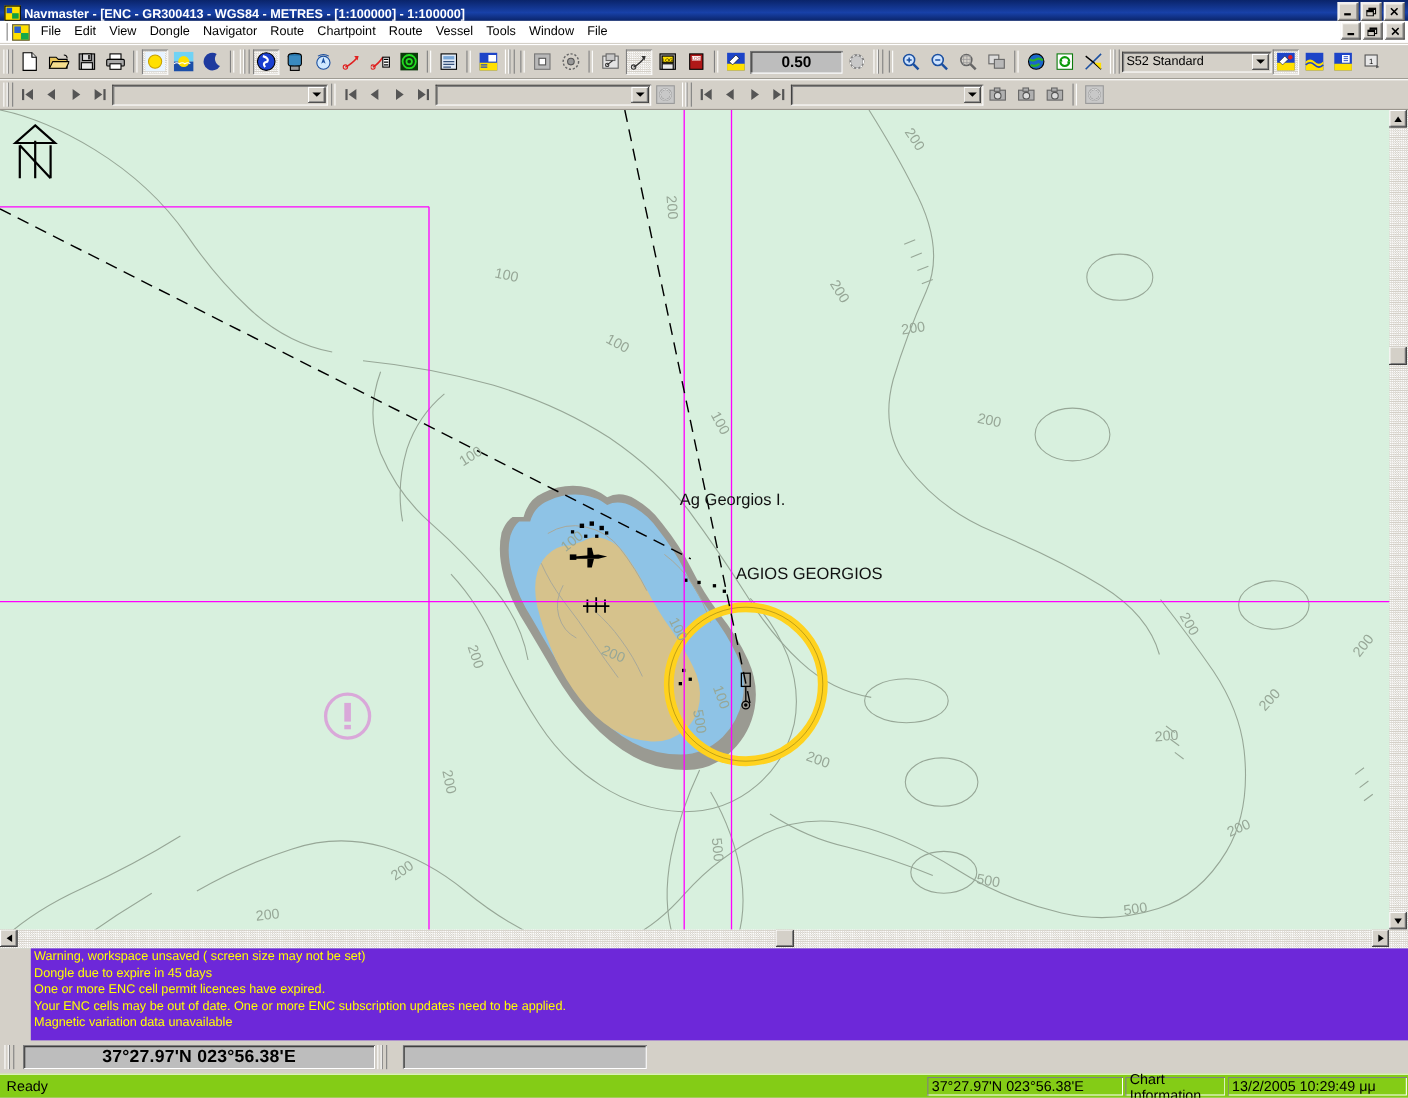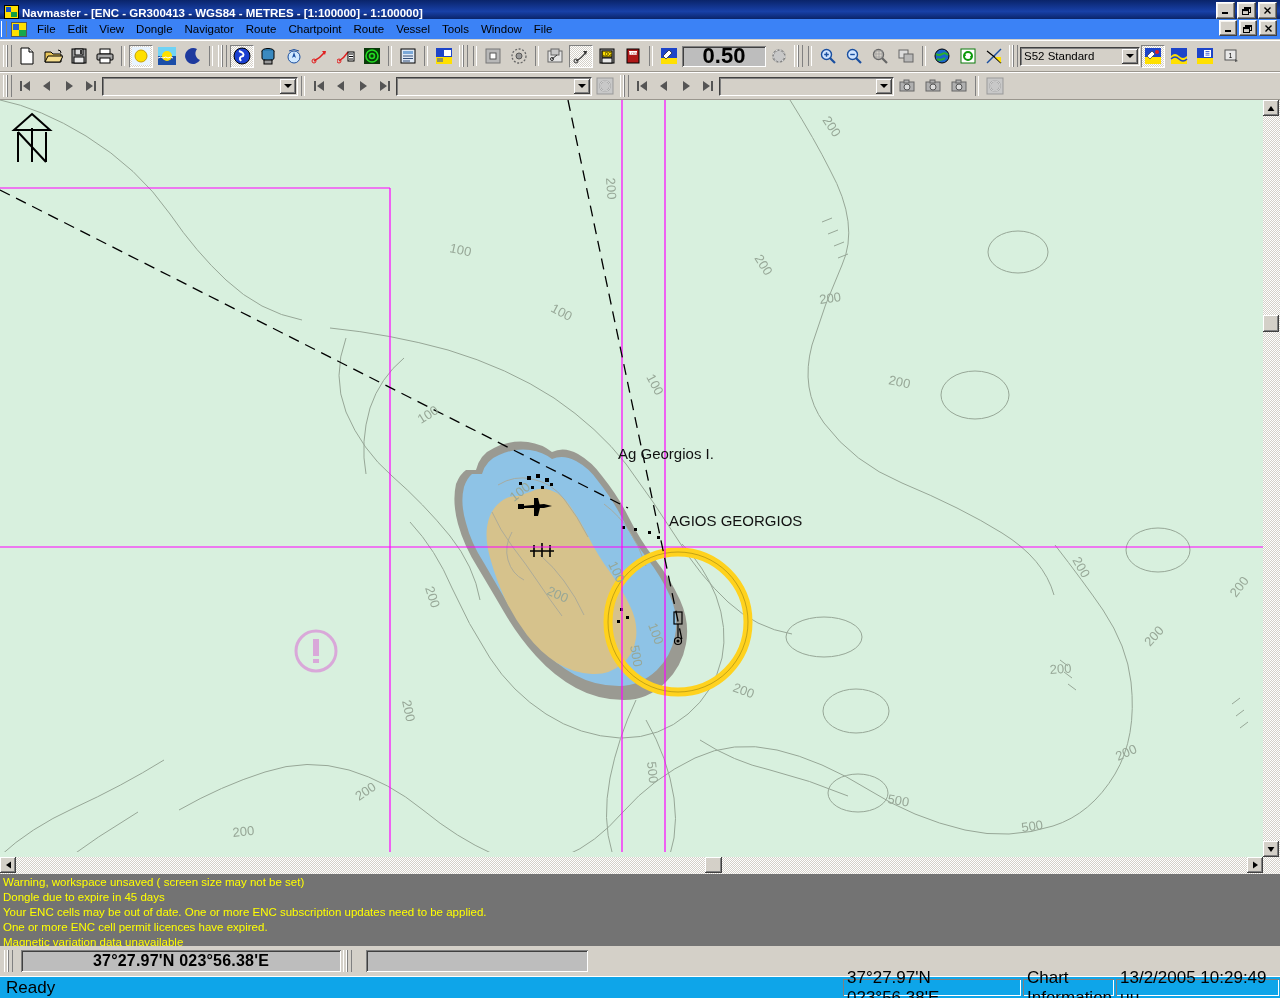--- a/index.html
+++ b/index.html
@@ -17,21 +17,21 @@
   .tb-icon:after{content:"";position:absolute;right:1px;bottom:1px;width:6px;height:5px;background:#10a040;}
   .tb-title{font-weight:bold;font-size:11.5px;letter-spacing:0;white-space:nowrap;flex:1 1 auto;}
   .wbtns{display:flex;gap:2px;align-items:center;margin-right:1px;}
   .wbtn{width:17px;height:15px;background:#d4d0c8;border:1px solid #fff;
         border-right-color:#404040;border-bottom-color:#404040;
         box-shadow:inset -1px -1px 0 #808080, inset 1px 1px 0 #f4f2ee;
         display:flex;align-items:center;justify-content:center;font-size:9px;color:#000;
         font-family:"Liberation Sans",sans-serif;line-height:1;}
 
   
-  .menurow{height:20px;background:#3b82f6;display:flex;align-items:center;
+  .menurow{height:20px;background:#ffffff;display:flex;align-items:center;
            border-bottom:1px solid #d4d0c8;position:relative;}
   .grip{width:4px;height:16px;margin:0 2px 0 1px;
         border-left:1px solid #fff;border-right:1px solid #808080;}
   .menu-icon{width:16px;height:15px;margin:0 4px 0 2px;background:#ffe000;border:1px solid #555;
              position:relative;box-sizing:border-box;}
   .menu-icon:before{content:"";position:absolute;left:1px;top:1px;width:6px;height:6px;background:#2a5fd0;}
   .menu-icon:after{content:"";position:absolute;right:0px;bottom:0px;width:7px;height:6px;background:#17a84a;}
   .menu{display:flex;align-items:center;gap:0;}
   .menu span{padding:2px 6px;font-size:11.5px;white-space:nowrap;cursor:default;}
   .menurow .wbtns{position:absolute;right:2px;top:1px;}
@@ -61,50 +61,50 @@
          box-shadow:inset 1px 1px 0 #808080;
          display:flex;align-items:center;justify-content:flex-end;flex:0 0 auto;box-sizing:border-box;}
   .combo .cval{flex:1 1 auto;padding-left:3px;font-size:11.5px;color:#000;white-space:nowrap;overflow:hidden;}
   .cbtn{width:16px;height:15px;margin:1px;background:#d4d0c8;
         box-shadow:inset -1px -1px 0 #404040, inset 1px 1px 0 #fff, inset -2px -2px 0 #808080;
         display:flex;align-items:center;justify-content:center;flex:0 0 auto;}
   .arrowdn{width:0;height:0;border-left:4px solid transparent;border-right:4px solid transparent;
            border-top:4px solid #000;}
   .valbox{height:21px;min-width:84px;background:#bdbdbd;
           box-shadow:inset 1px 1px 0 #808080, inset -1px -1px 0 #fff, inset 2px 2px 0 #404040;
-          display:flex;align-items:center;justify-content:center;font-size:22px;font-weight:bold;
+          display:flex;align-items:center;justify-content:center;font-size:14px;font-weight:bold;
           font-family:"Liberation Sans",sans-serif;flex:0 0 auto;}
 
   
   .chartwrap{flex:1 1 auto;position:relative;background:#d8f0de;overflow:hidden;}
   .chartsvg{position:absolute;left:0;top:0;}
   .vscroll{position:absolute;right:0;top:0;width:17px;bottom:0;
            background:repeating-conic-gradient(#ffffff 0% 25%, #d4d0c8 0% 50%) 0 0/2px 2px;}
   .hscroll{position:absolute;left:0;bottom:0;height:17px;right:0;
            background:repeating-conic-gradient(#ffffff 0% 25%, #d4d0c8 0% 50%) 0 0/2px 2px;}
   .sbtn{position:absolute;width:16px;height:16px;background:#d4d0c8;
         box-shadow:inset -1px -1px 0 #404040, inset 1px 1px 0 #fff, inset -2px -2px 0 #808080;
         display:flex;align-items:center;justify-content:center;}
   .sthumb{position:absolute;background:#d4d0c8;
         box-shadow:inset -1px -1px 0 #404040, inset 1px 1px 0 #fff, inset -2px -2px 0 #808080;}
 
   
-  .warnpanel{height:72px;background:#737373;color:#ffff00;font-size:11.5px;
-             padding:1px 2px 0 3px;line-height:15px;box-sizing:border-box;overflow:hidden;}
+  .warnpanel{height:84px;background:#6d28d9;color:#ffff00;font-size:11.5px;
+             padding:1px 2px 0 3px;line-height:15px;box-sizing:border-box;overflow:hidden;margin-left:28px;}
 
   
   .botrow{height:30px;background:#d4d0c8;display:flex;align-items:center;padding:0 2px;}
   .panelA{height:22px;background:#bdbdbd;width:320px;margin-left:6px;
           box-shadow:inset 1px 1px 0 #808080, inset -1px -1px 0 #fff, inset 2px 2px 0 #404040;
           display:flex;align-items:center;justify-content:center;
           font-size:16px;font-weight:bold;letter-spacing:0.2px;}
   .panelB{height:22px;background:#bdbdbd;width:222px;margin-left:12px;
           box-shadow:inset 1px 1px 0 #808080, inset -1px -1px 0 #fff, inset 2px 2px 0 #404040;}
-  .statusbar{height:21px;background:#0ea5e9;display:flex;align-items:center;
-             border-top:1px solid #fff;font-size:17px;}
+  .statusbar{height:21px;background:#84cc16;display:flex;align-items:center;
+             border-top:1px solid #fff;font-size:13px;}
   .sbpane{height:17px;margin:0 1px;padding:0 4px;display:flex;align-items:center;
           box-shadow:inset 1px 1px 0 #808080, inset -1px -1px 0 #fff;box-sizing:border-box;}
   .sbmain{flex:1 1 auto;border:none;box-shadow:none;padding-left:5px;}
 </style>
 </head>
 <body>
 
 <div class="app">
 
   <div class="titlebar">
@@ -408,21 +408,21 @@
     </div>
     <div class="tbtn">
       <svg width="18" height="18" viewBox="0 0 18 18">
           <path d="M2 16 l14 -14" stroke="#1a4fa0" stroke-width="1.4"></path>
           <path d="M2 4 q8 6 14 12" stroke="#000" stroke-width="1.2" fill="none"></path>
           <path d="M10 10 l6 0 l0 6 z" fill="#ffe000"></path>
         </svg>
     </div>
 
     <div class="hgrip"></div>
-    <div class="combo" style="width:120px;">
+    <div class="combo" style="width:136px;">
       <div class="cval">S52 Standard</div>
       <div class="cbtn">
           <div class="arrowdn"></div>
         </div>
     </div>
 
     <div class="tbtn sunk">
       <svg width="18" height="18" viewBox="0 0 18 18">
           <rect x="1" y="1" width="16" height="16" fill="#1d44c8"></rect>
           <path d="M1 10 h16 v7 h-16z" fill="#ffe000"></path>
@@ -784,22 +784,22 @@
         <svg width="7" height="8" viewBox="0 0 7 8">
             <path d="M6 4 l-5 -3.4 v6.8z" fill="#000"></path>
           </svg>
       </div>
     </div>
   </div>
 
   <div class="warnpanel">
     <div>Warning, workspace unsaved ( screen size may not be set)</div>
     <div>Dongle due to expire in 45 days</div>
+    <div>One or more ENC cell permit licences have expired.</div>
     <div>Your ENC cells may be out of date. One or more ENC subscription updates need to be applied.</div>
-    <div>One or more ENC cell permit licences have expired.</div>
     <div>Magnetic variation data unavailable</div>
   </div>
 
   <div class="botrow">
     <div class="hgrip"></div>
     <div class="panelA">37°27.97'N 023°56.38'E</div>
     <div class="hgrip"></div>
     <div class="panelB"></div>
   </div>
 

